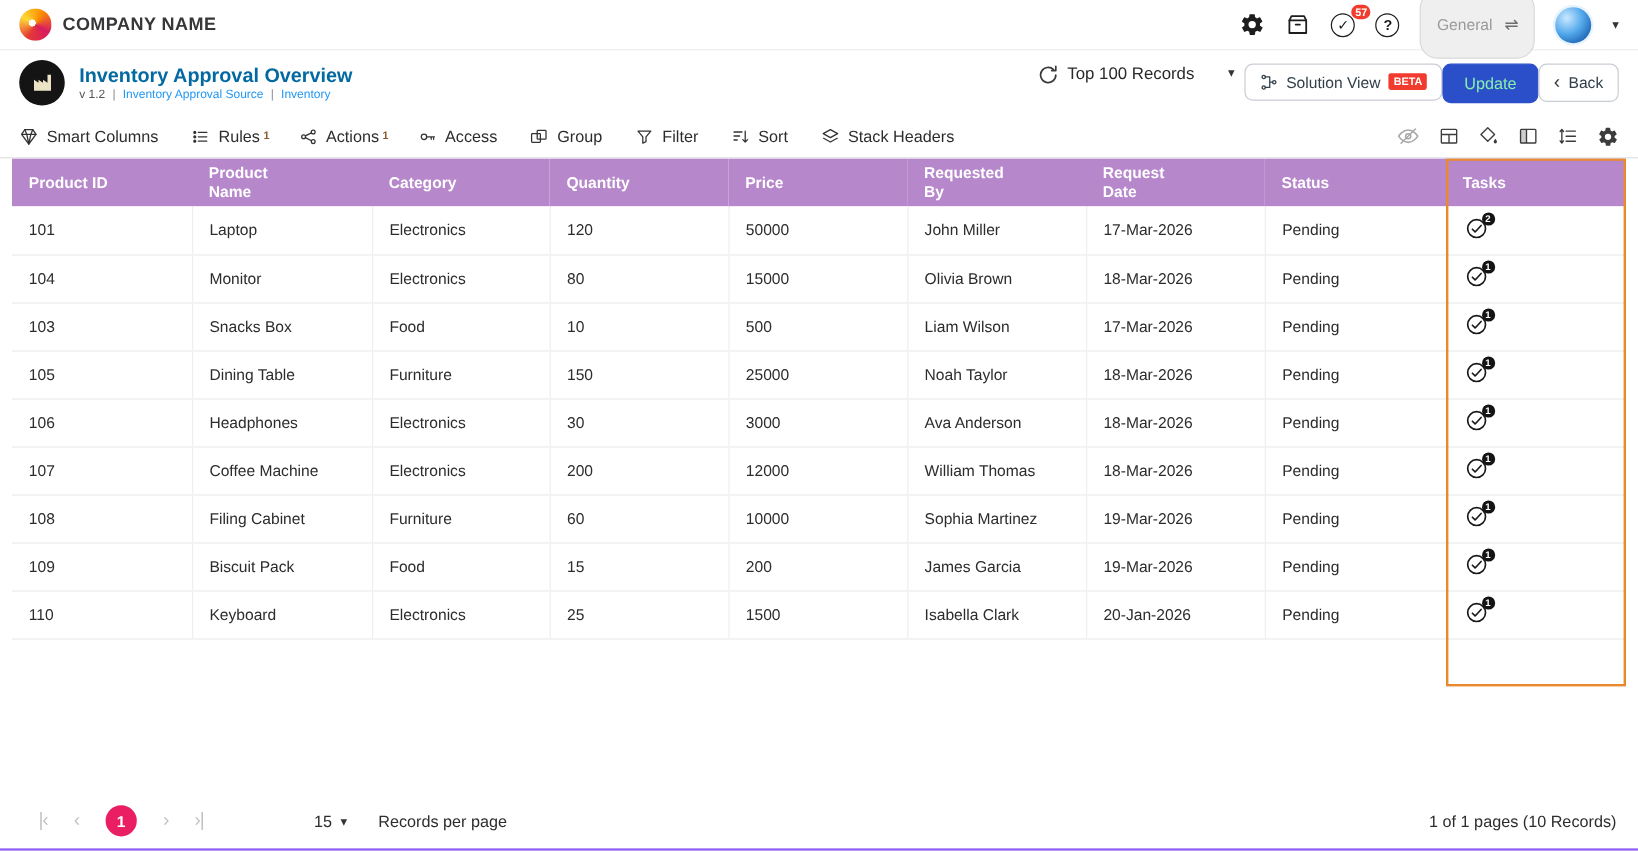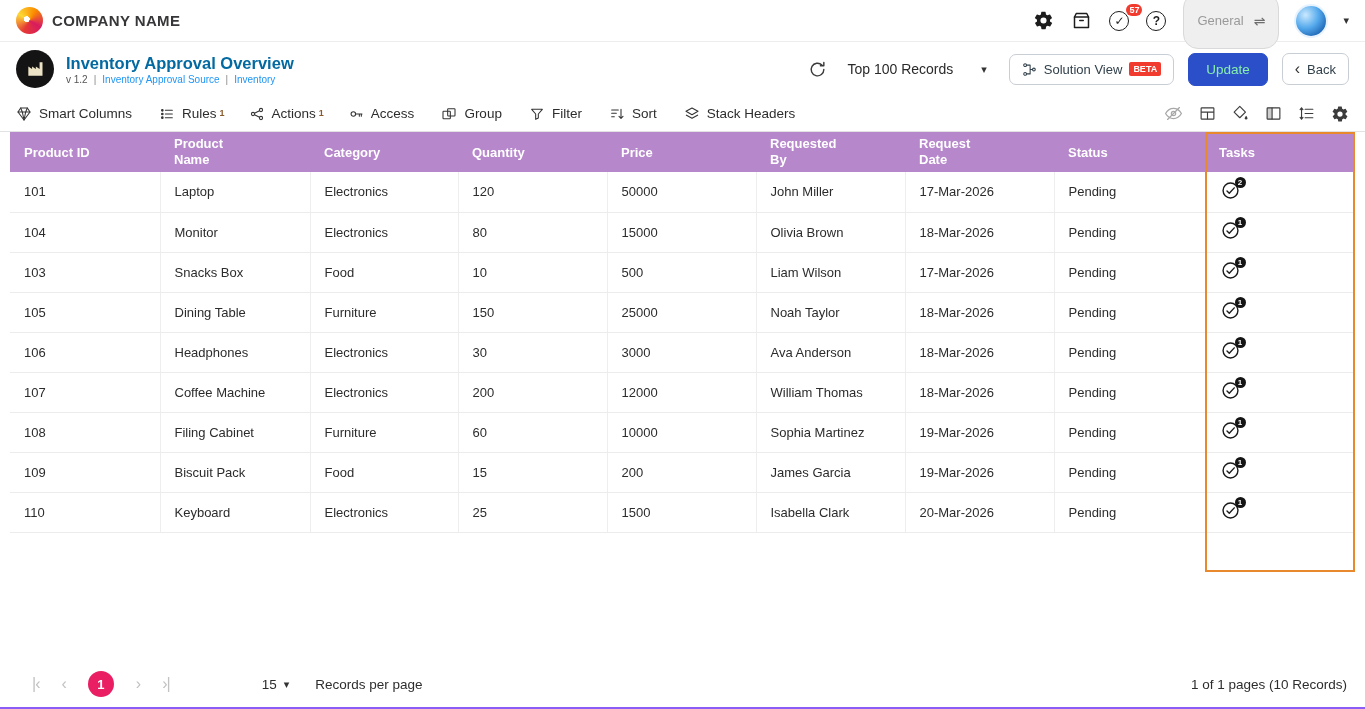--- a/index.html
+++ b/index.html
@@ -27,21 +27,21 @@
   .caret { font-size: 11px; color: #333; }
 
   
   .view-header { height: 54px; flex: 0 0 54px; display: flex; align-items: center; justify-content: space-between; padding: 0 16px; }
   .vh-left { display: flex; align-items: center; gap: 12px; }
   .app-avatar { width: 38px; height: 38px; border-radius: 50%; background: #141414; display: flex; align-items: center; justify-content: center; }
   .page-title { font-size: 16.5px; font-weight: 700; color: #0369a1; line-height: 1.3; }
   .breadcrumb { font-size: 10px; color: #555; display: flex; gap: 6px; align-items: center; }
   .breadcrumb .bc-link { color: var(--link-blue, #2196f3); cursor: pointer; }
   .bc-sep { color: #8a8a8a; }
-  .vh-right { display: flex; align-items: center; gap: 14px; }
+  .vh-right { display: flex; align-items: flex-start; }
   .records-filter { display: flex; align-items: center; gap: 28px; font-size: 14px; color: #2a2a2a; cursor: pointer; margin: 0 8px 0 6px; }
   .btn-outline { display: inline-flex; align-items: center; gap: 7px; background: #fff; border: 1px solid #c9cdd4; border-radius: 7px; padding: 7px 12px; font-size: 13px; color: #31404a; cursor: pointer; }
   .beta { background: var(--badge-red, #f23b2f); color: #fff; font-size: 9px; font-weight: 700; padding: 2px 4px; border-radius: 2px; }
   .btn-primary { background: var(--update-blue, #2b4ec9); border: 1px solid var(--update-blue, #2b4ec9); color: #86efac; border-radius: 7px; padding: 8px 17px; font-size: 13.5px; cursor: pointer; }
   .back-chev { font-size: 16px; line-height: 1; color: #333; }
 
   
   .toolbar { height: 36px; flex: 0 0 36px; display: flex; align-items: center; gap: 24px; padding: 0 16px; border-bottom: 1px solid #e2e2e2; }
   .tb-item { display: flex; align-items: center; gap: 7px; font-size: 13.5px; color: #2d2d2d; cursor: pointer; background: none; border: 0; }
   .tb-item svg { color: #333; }
@@ -458,21 +458,21 @@
       </td>
     </tr>
 
     <tr>
       <td>110</td>
       <td>Keyboard</td>
       <td>Electronics</td>
       <td>25</td>
       <td>1500</td>
       <td>Isabella Clark</td>
-      <td>20-Mar-2026</td>
+      <td>20-Jan-2026</td>
       <td>Pending</td>
       <td>
         <span class="task-wrap">
           <svg width="21" height="21" viewBox="0 0 24 24" fill="none" stroke="#1a1a1a" stroke-width="1.6" stroke-linecap="round" stroke-linejoin="round">
                   <circle cx="12" cy="12" r="8.5"></circle>
                   <path d="M8 12.6l2.6 2.6L16.3 9"></path>
                 </svg>
           <span class="task-badge">1</span>
         </span>
       </td>

